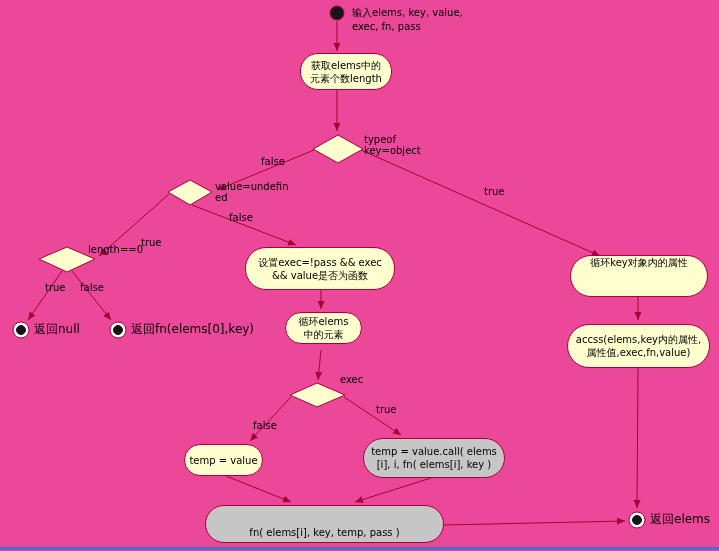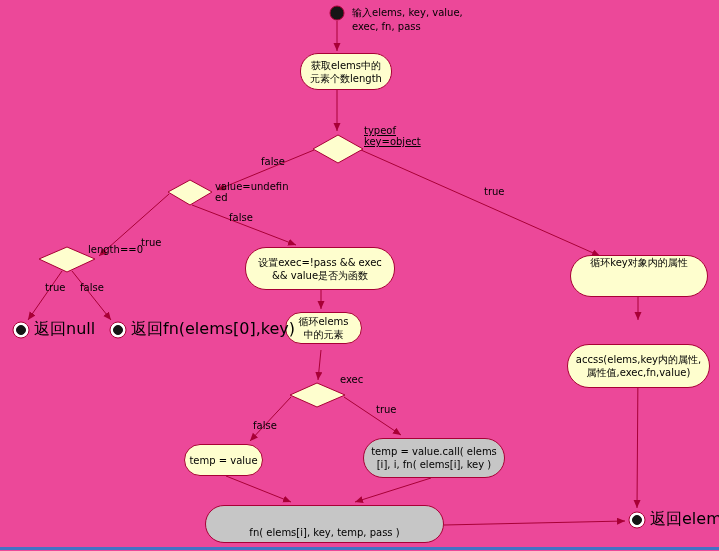--- a/index.html
+++ b/index.html
@@ -17,21 +17,21 @@
   .node{
     position:absolute;box-sizing:border-box;
     background:var(--node_fill,#FEFECE);border:1px solid var(--line,#A80036);
     display:flex;flex-direction:column;justify-content:center;align-items:center;
     font-size:10px;line-height:13px;text-align:center;white-space:nowrap;
   }
   .node.gray{background:var(--gray_fill,#C6C6C6);}
   .lbl{
     position:absolute;font-size:10px;line-height:11px;white-space:nowrap;color:#000;
   }
-  .endlbl{position:absolute;font-size:16px;line-height:12px;white-space:nowrap;color:#000;}
+  .endlbl{position:absolute;font-size:12px;line-height:12px;white-space:nowrap;color:#000;}
   .bottom-bar{position:absolute;left:0;top:547px;width:719px;height:3px;background:var(--bottom_bar,#4472C4);}
 </style>
 </head>
 <body>
 
 <div class="canvas">
 
   <svg viewBox="0 0 719 551">
     <defs>
       <marker id="arrow" markerUnits="userSpaceOnUse" markerWidth="10" markerHeight="8" refX="8" refY="3.5" orient="auto">
@@ -108,26 +108,26 @@
   </div>
 
   <div class="node gray" style="left:205px;top:505px;width:239px;height:38px;border-radius:19px;justify-content:center;padding-top:16px;">
     <div>fn( elems[i], key, temp, pass )</div>
   </div>
 
   <div class="node" style="left:570px;top:255px;width:138px;height:42px;justify-content:flex-start;padding-top:0;border-radius:21px;">
     <div>循环key对象内的属性</div>
   </div>
 
-  <div class="node" style="left:567px;top:324px;width:143px;height:44px;border-radius:22px;margin-top:20px;">
+  <div class="node" style="left:567px;top:324px;width:143px;height:44px;border-radius:22px;">
     <div>accss(elems,key内的属性,</div>
     <div>属性值,exec,fn,value)</div>
   </div>
 
-  <div class="lbl" style="left:364px;top:125px;text-decoration:underline;">
+  <div class="lbl" style="left:364px;top:134px;">
     <div>typeof</div>
     <div>key=object</div>
   </div>
   <div class="lbl" style="left:261px;top:156px;">false</div>
   <div class="lbl" style="left:484px;top:186px;">true</div>
 
   <div class="lbl" style="left:215px;top:181px;">
     <div>value=undefin</div>
     <div>ed</div>
   </div>

